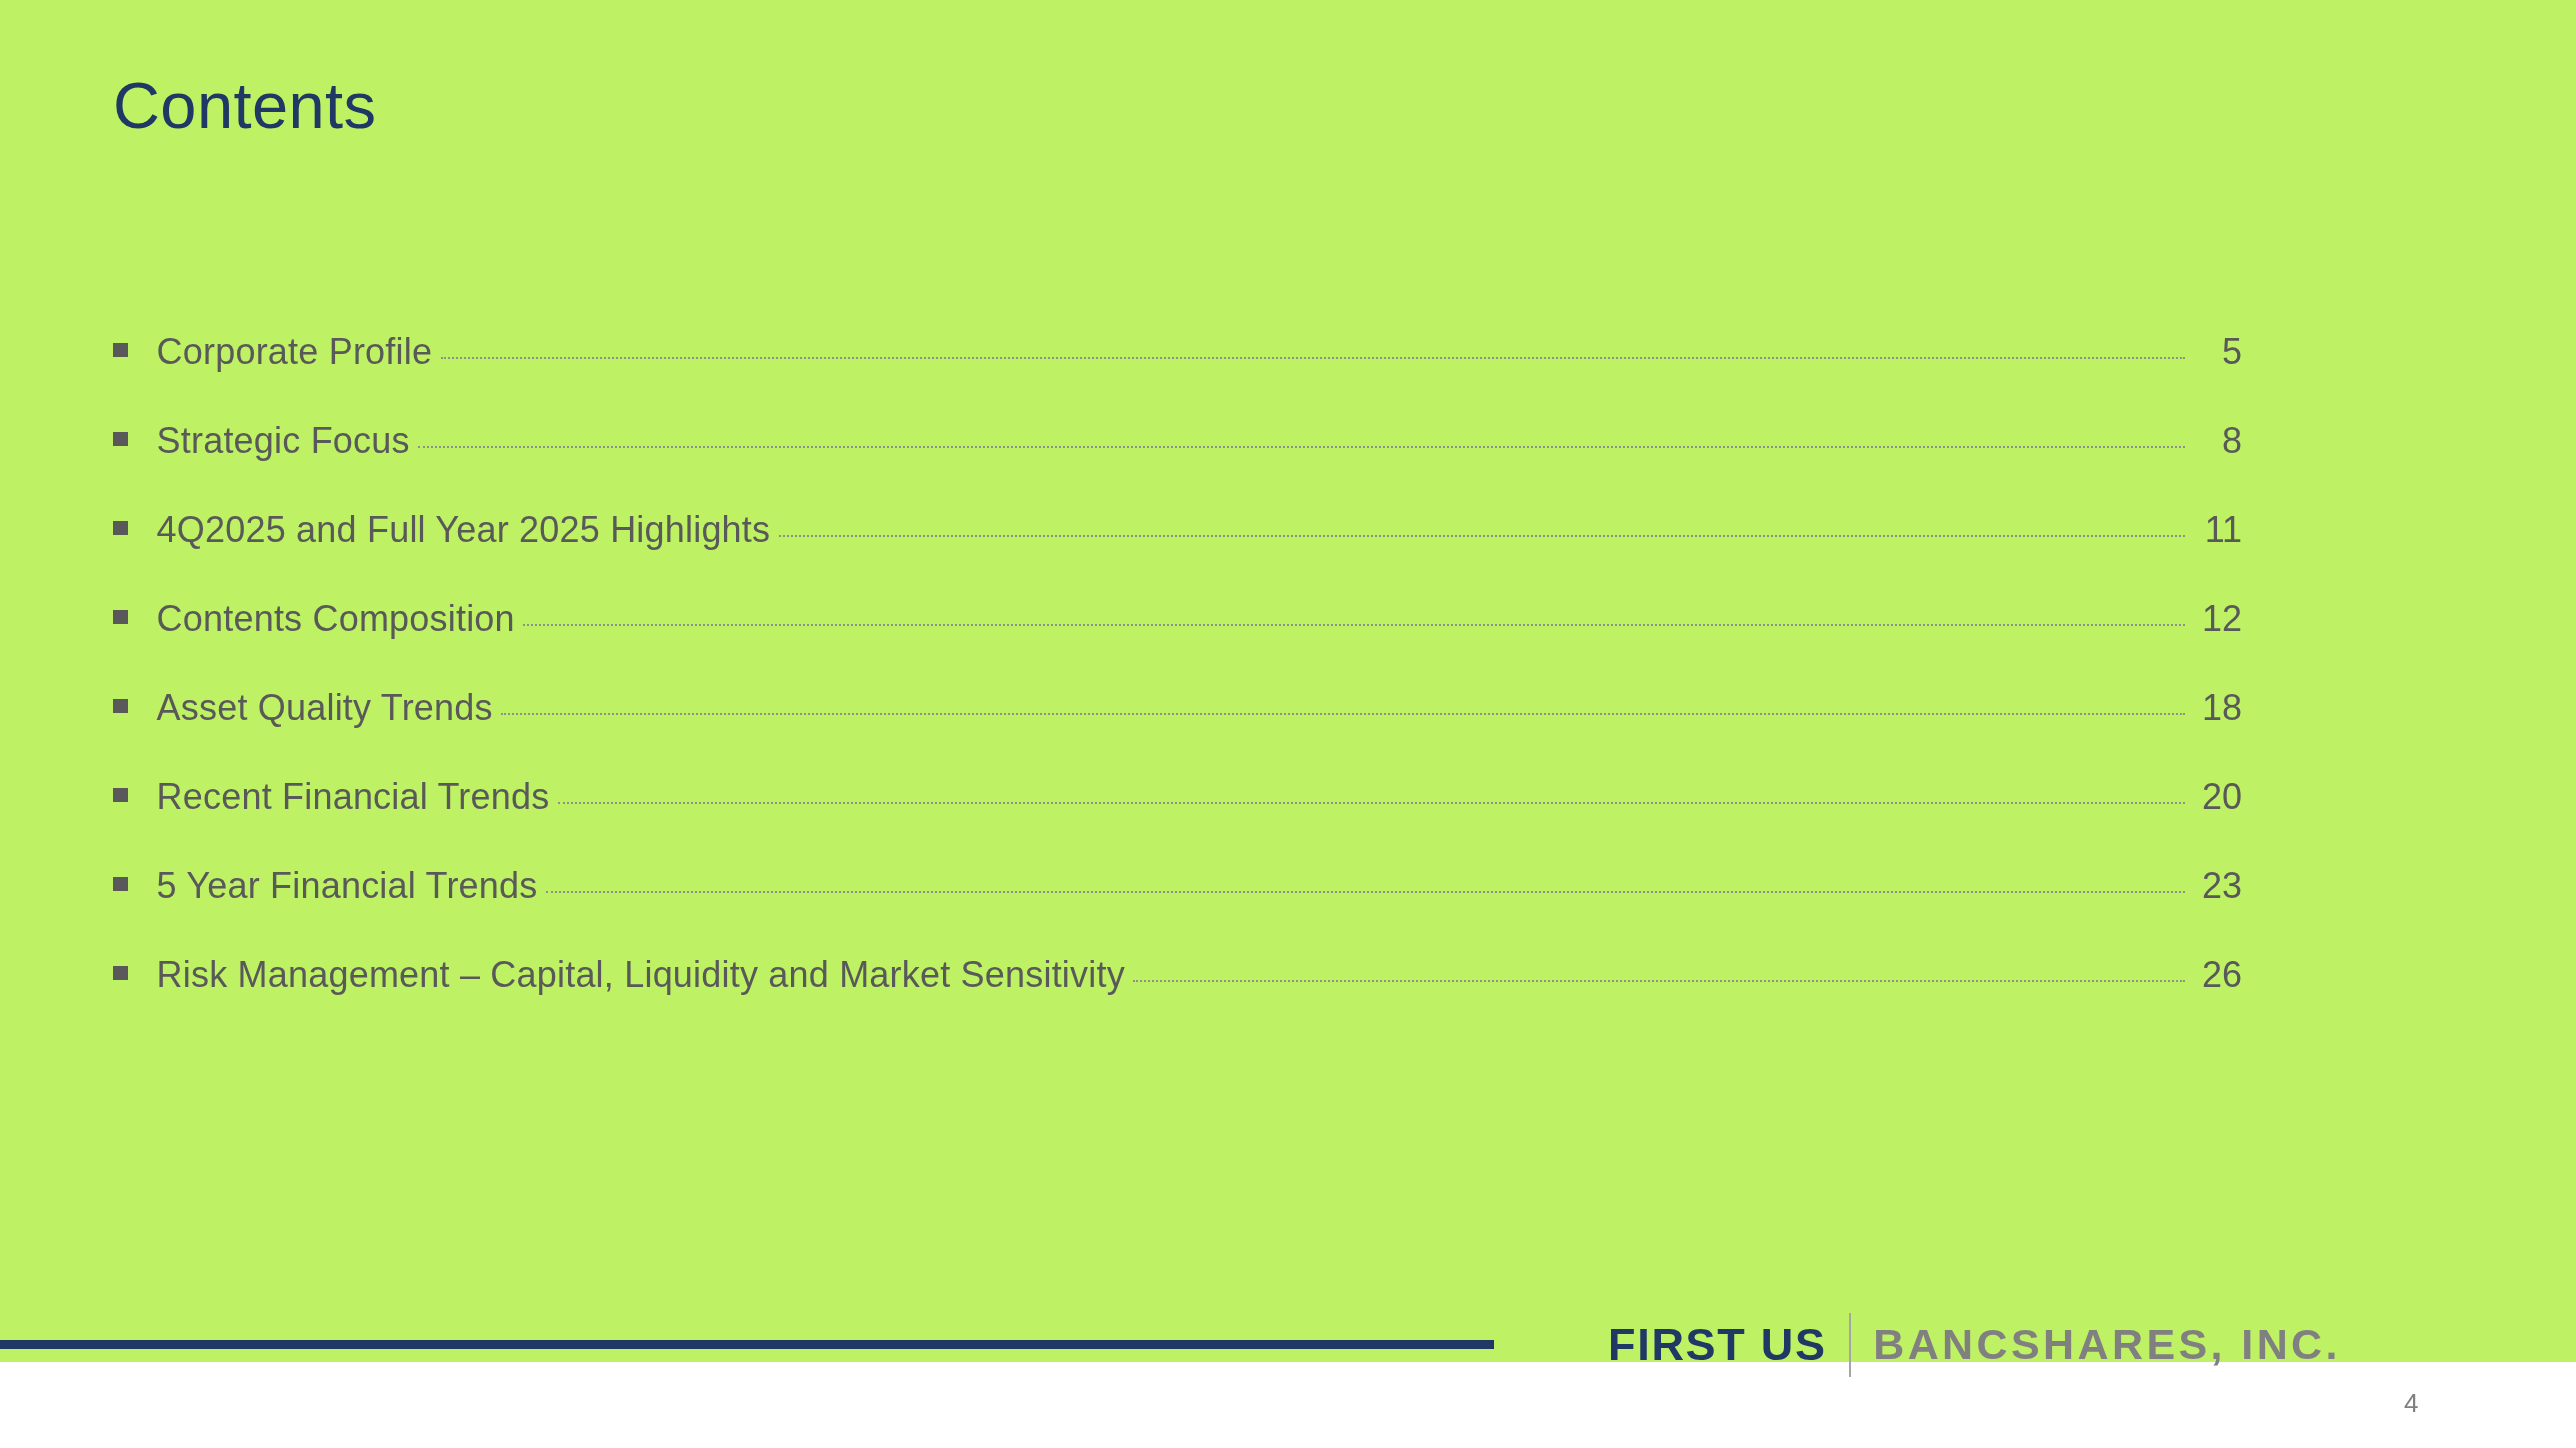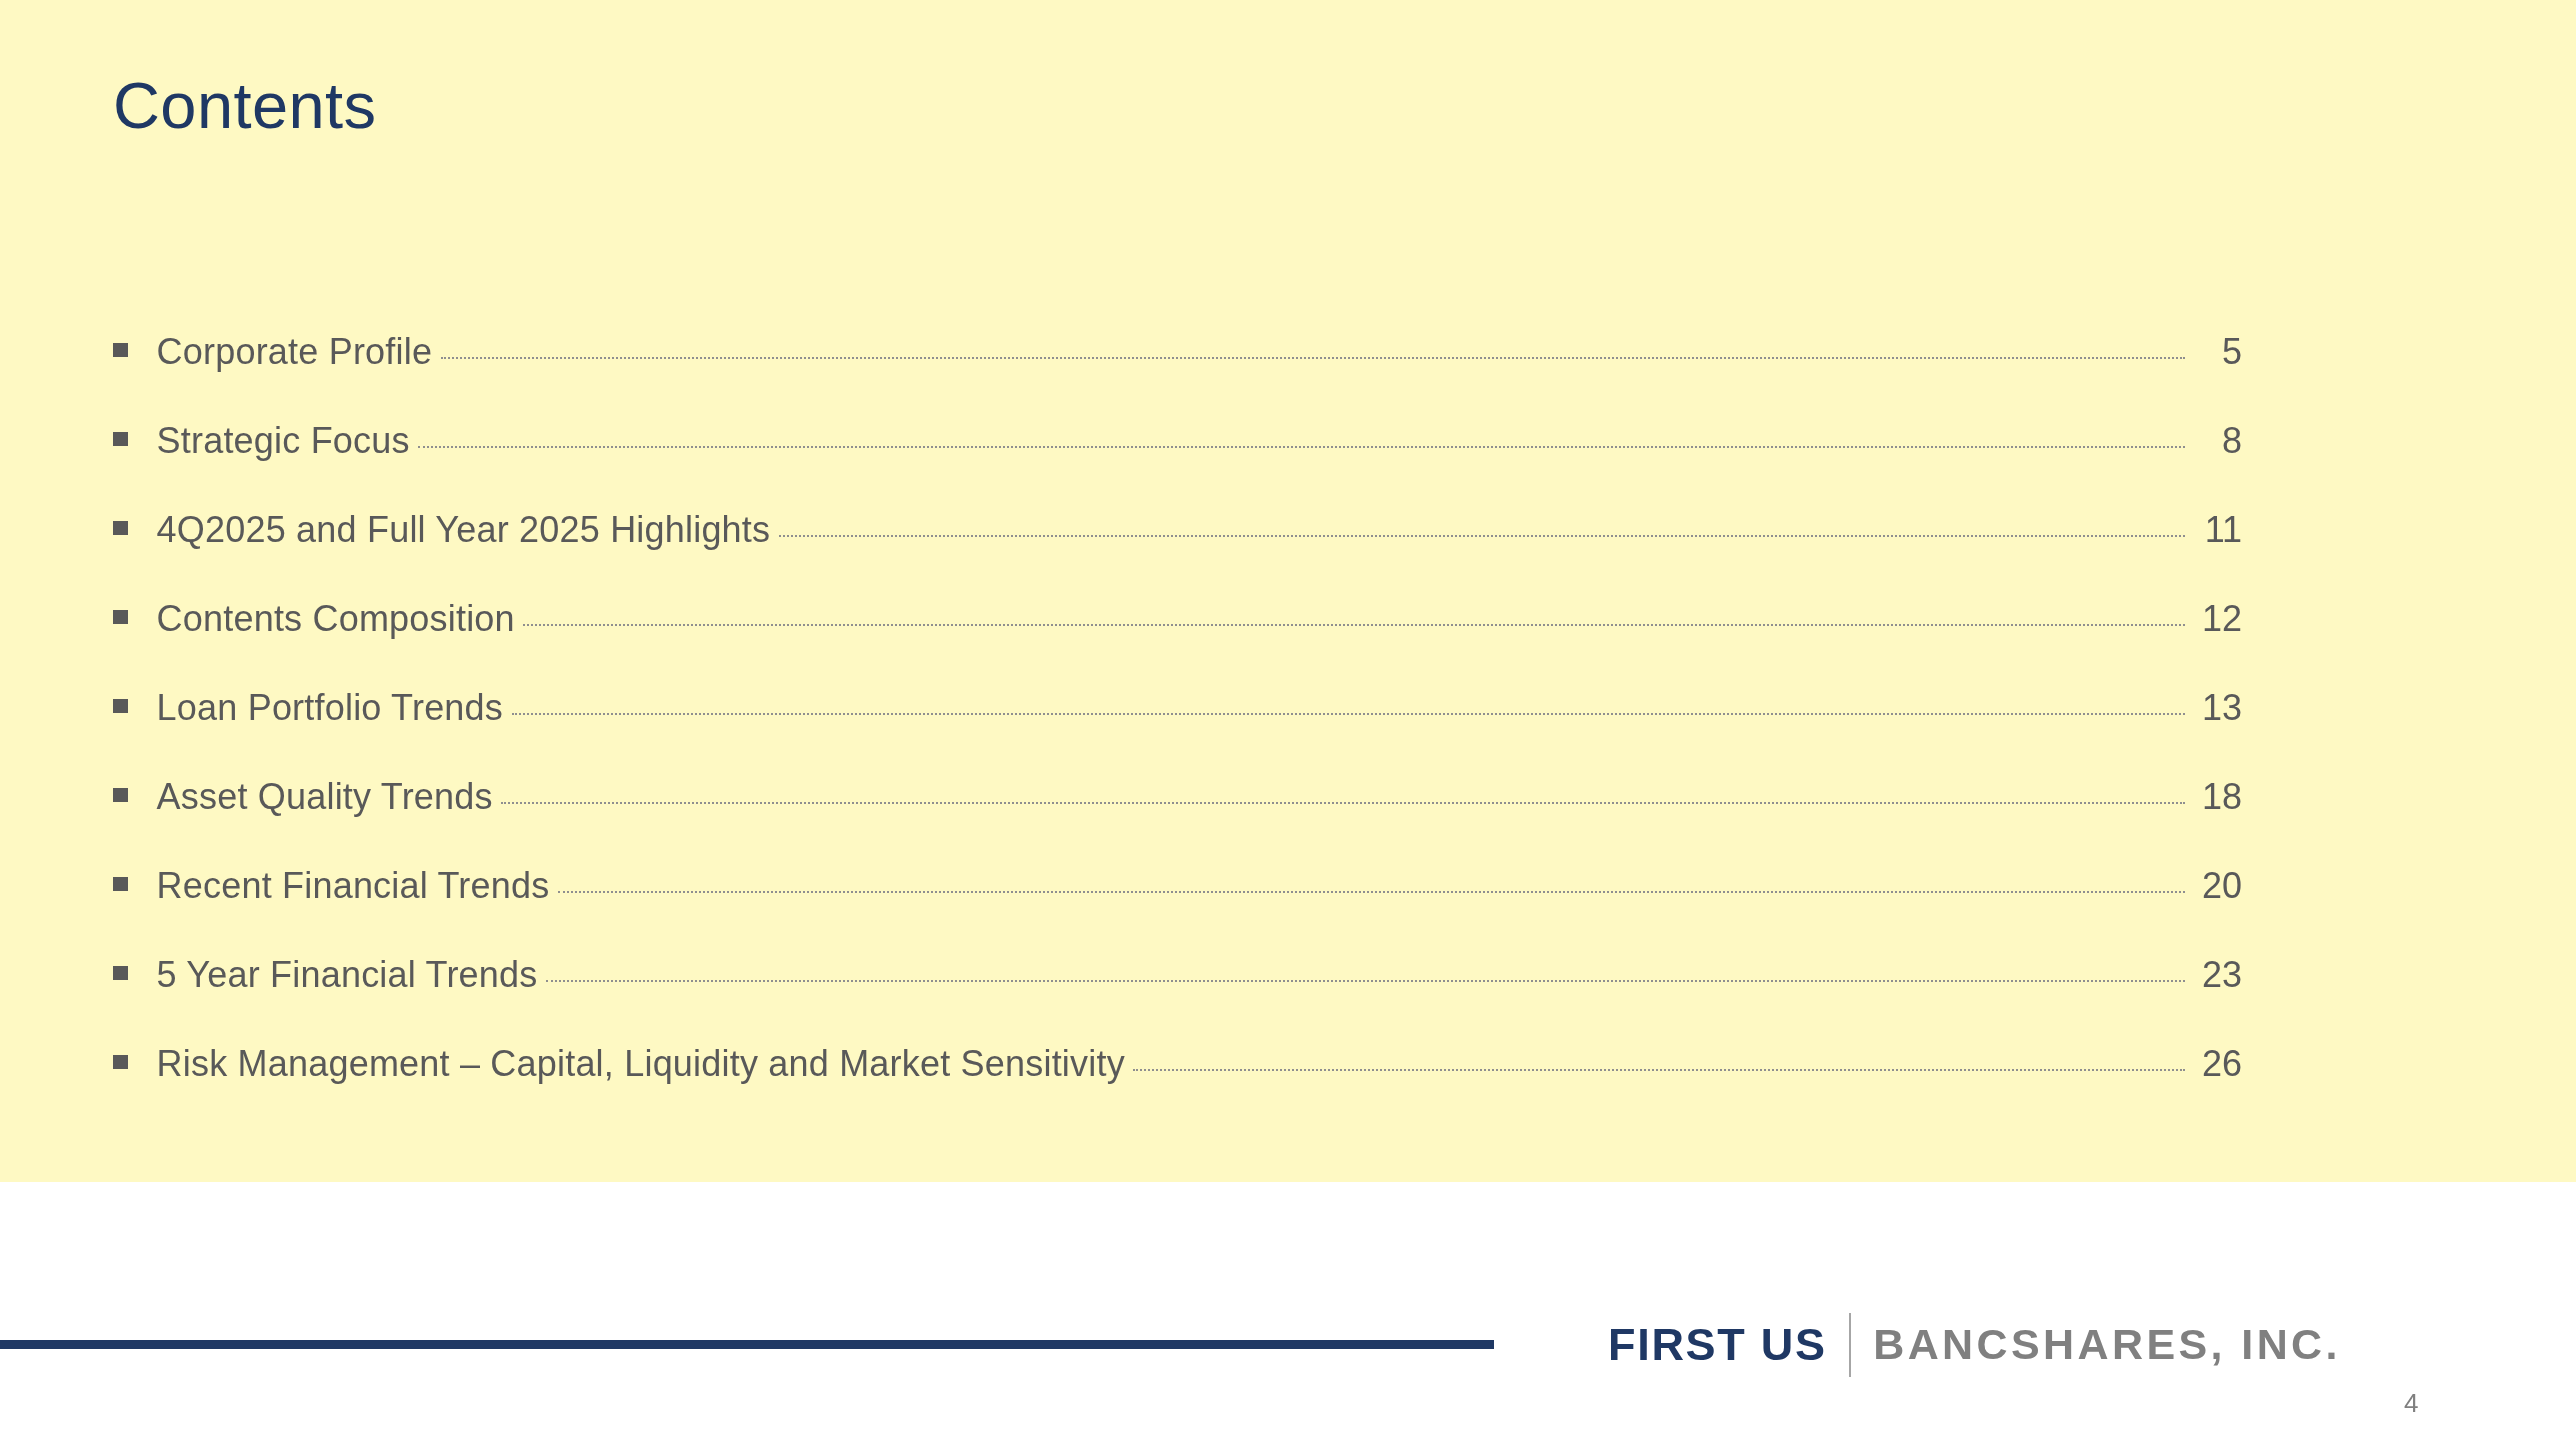--- a/index.html
+++ b/index.html
@@ -12,22 +12,22 @@
     background: #ffffff;
     font-family: "Liberation Sans", sans-serif;
     overflow: hidden;
     position: relative;
   }
 
   .slide {
     position: absolute;
     left: 0; top: 0;
     width: 2576px;
-    height: 1182px;
-    background: #fef9c3;
+    height: 1362px;
+    background: #bef264;
   }
 
   .title {
     position: absolute;
     left: 113px;
     top: 70px;
     font-size: 65px;
     font-weight: 400;
     color: #1f3864;
     letter-spacing: 0.4px;
@@ -160,26 +160,20 @@
       <span class="entry-page">11</span>
     </div>
 
     <div class="toc-row">
       <span class="bullet"></span>
       <span class="entry-label">Contents Composition</span>
       <span class="leader"></span>
       <span class="entry-page">12</span>
     </div>
 
-    <div class="toc-row">
-      <span class="bullet"></span>
-      <span class="entry-label">Loan Portfolio Trends</span>
-      <span class="leader"></span>
-      <span class="entry-page">13</span>
-    </div>
 
     <div class="toc-row">
       <span class="bullet"></span>
       <span class="entry-label">Asset Quality Trends</span>
       <span class="leader"></span>
       <span class="entry-page">18</span>
     </div>
 
     <div class="toc-row">
       <span class="bullet"></span>

